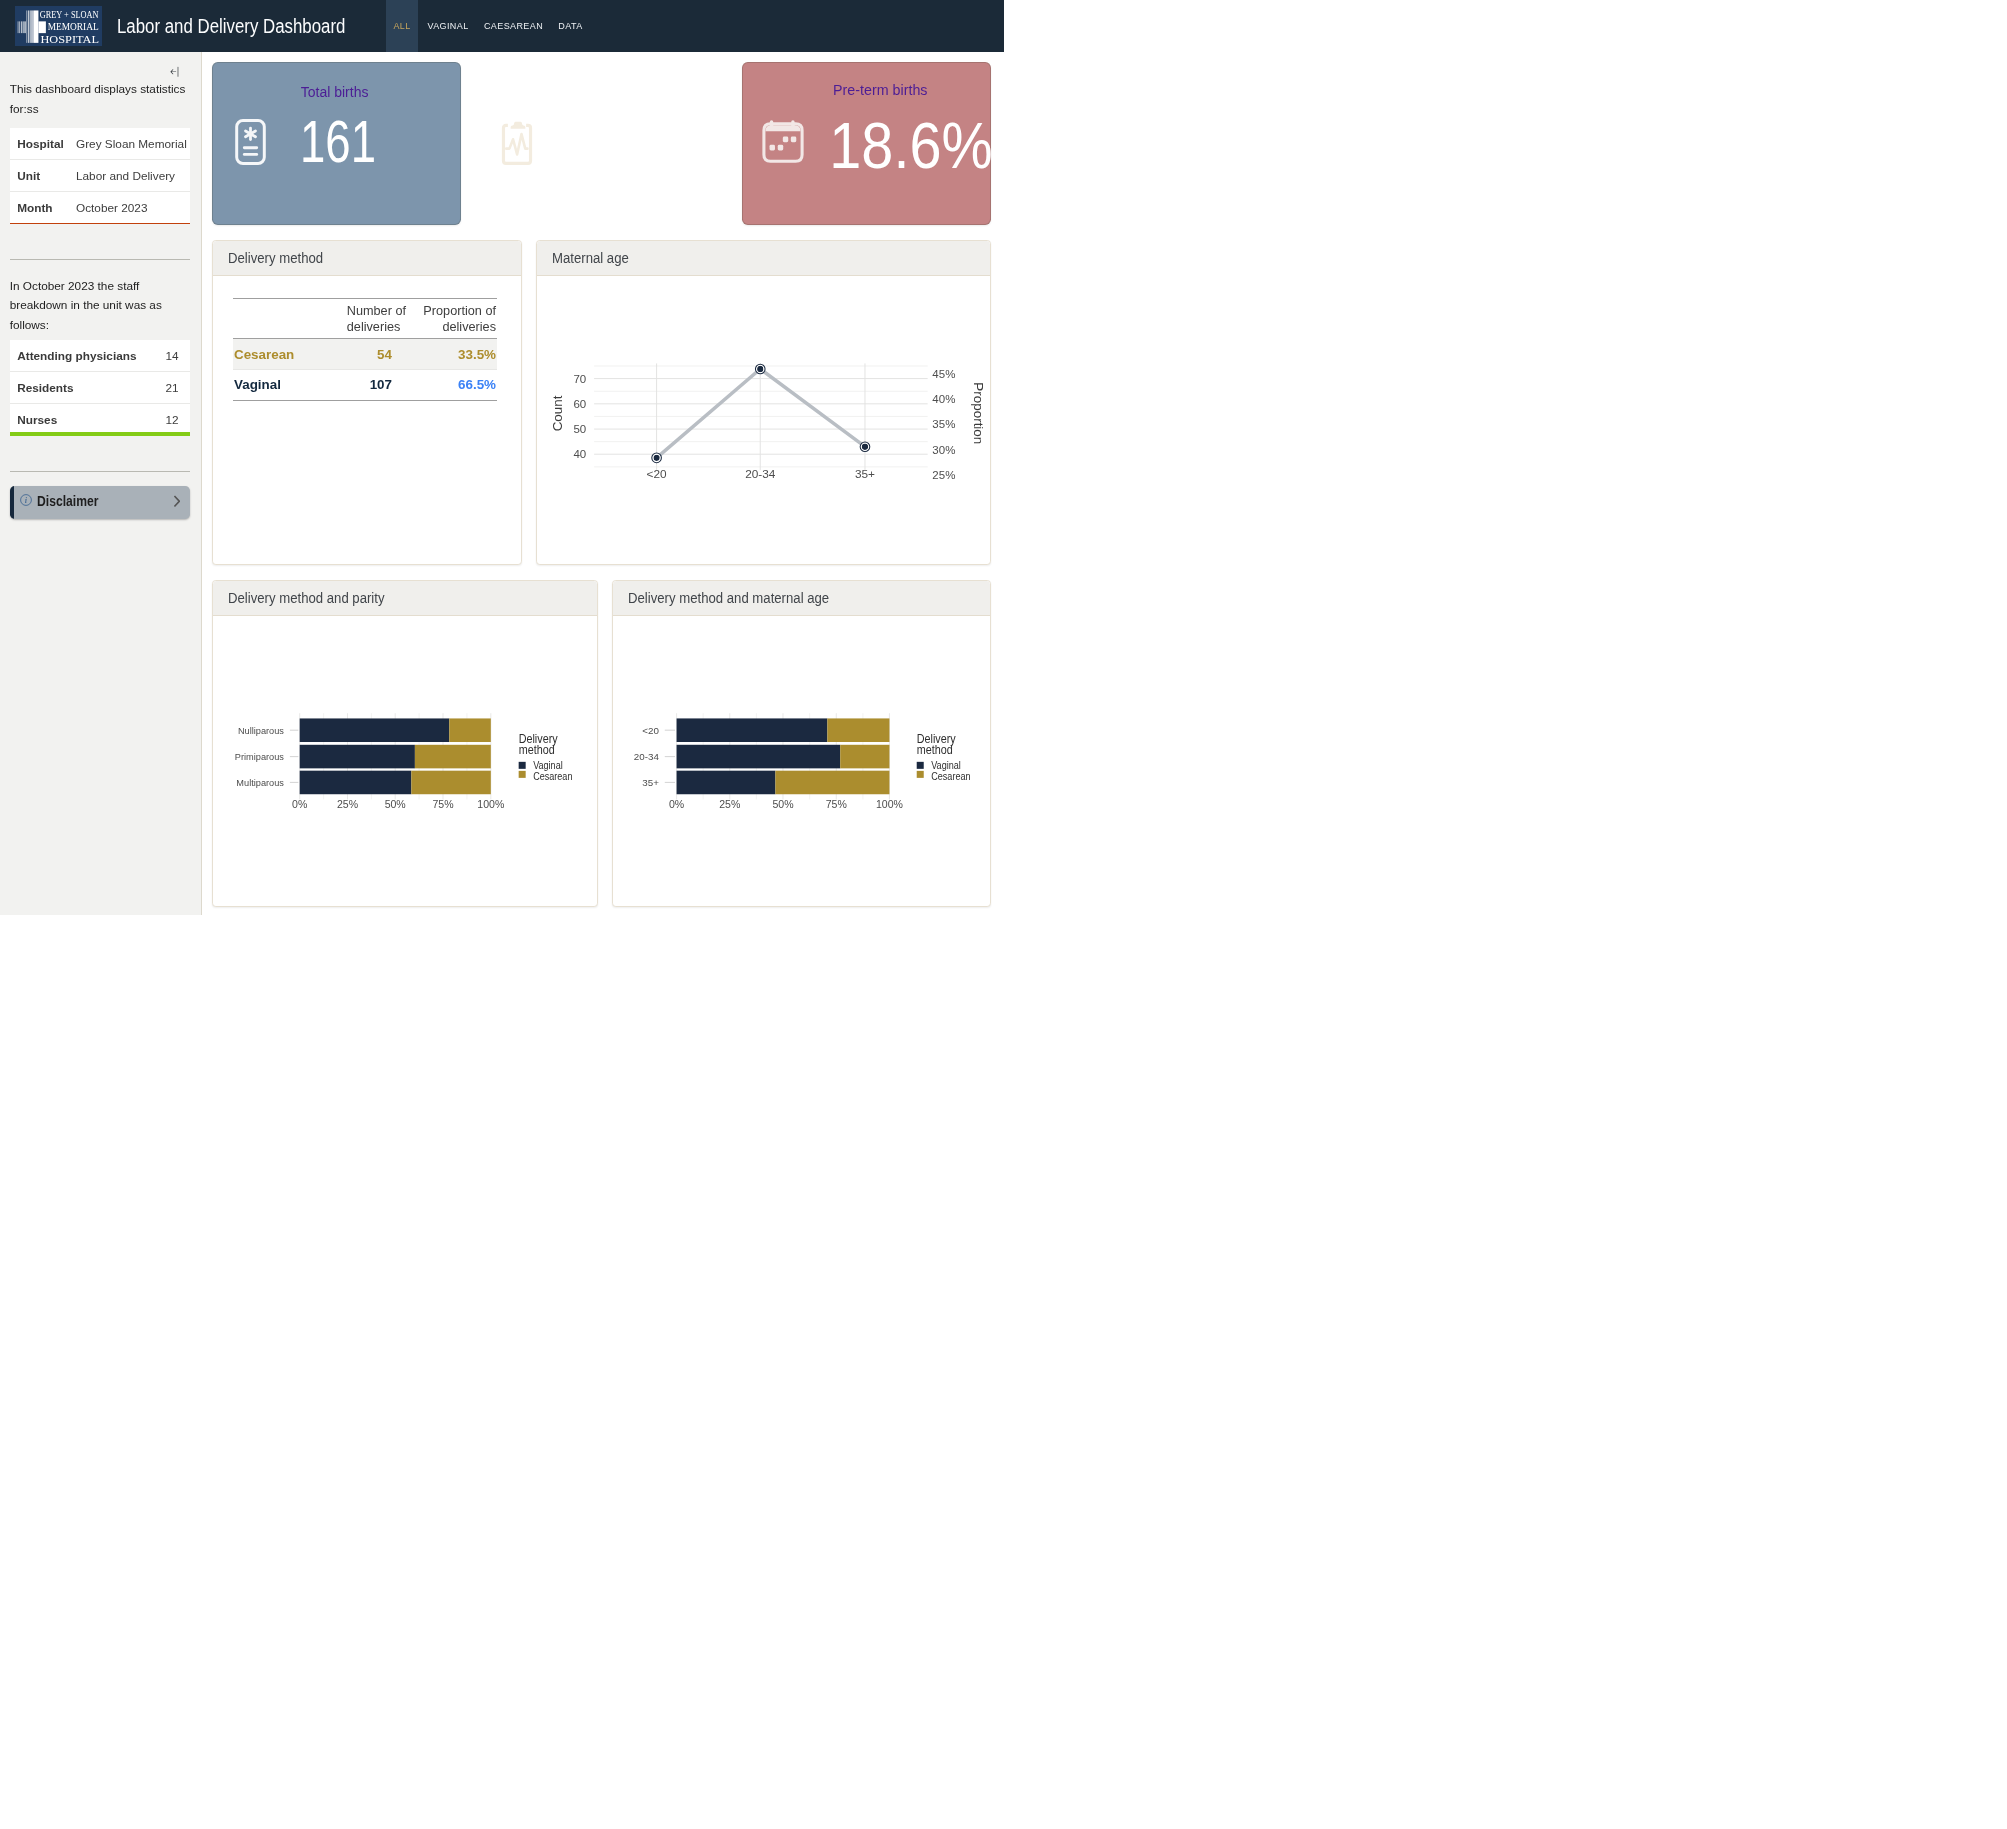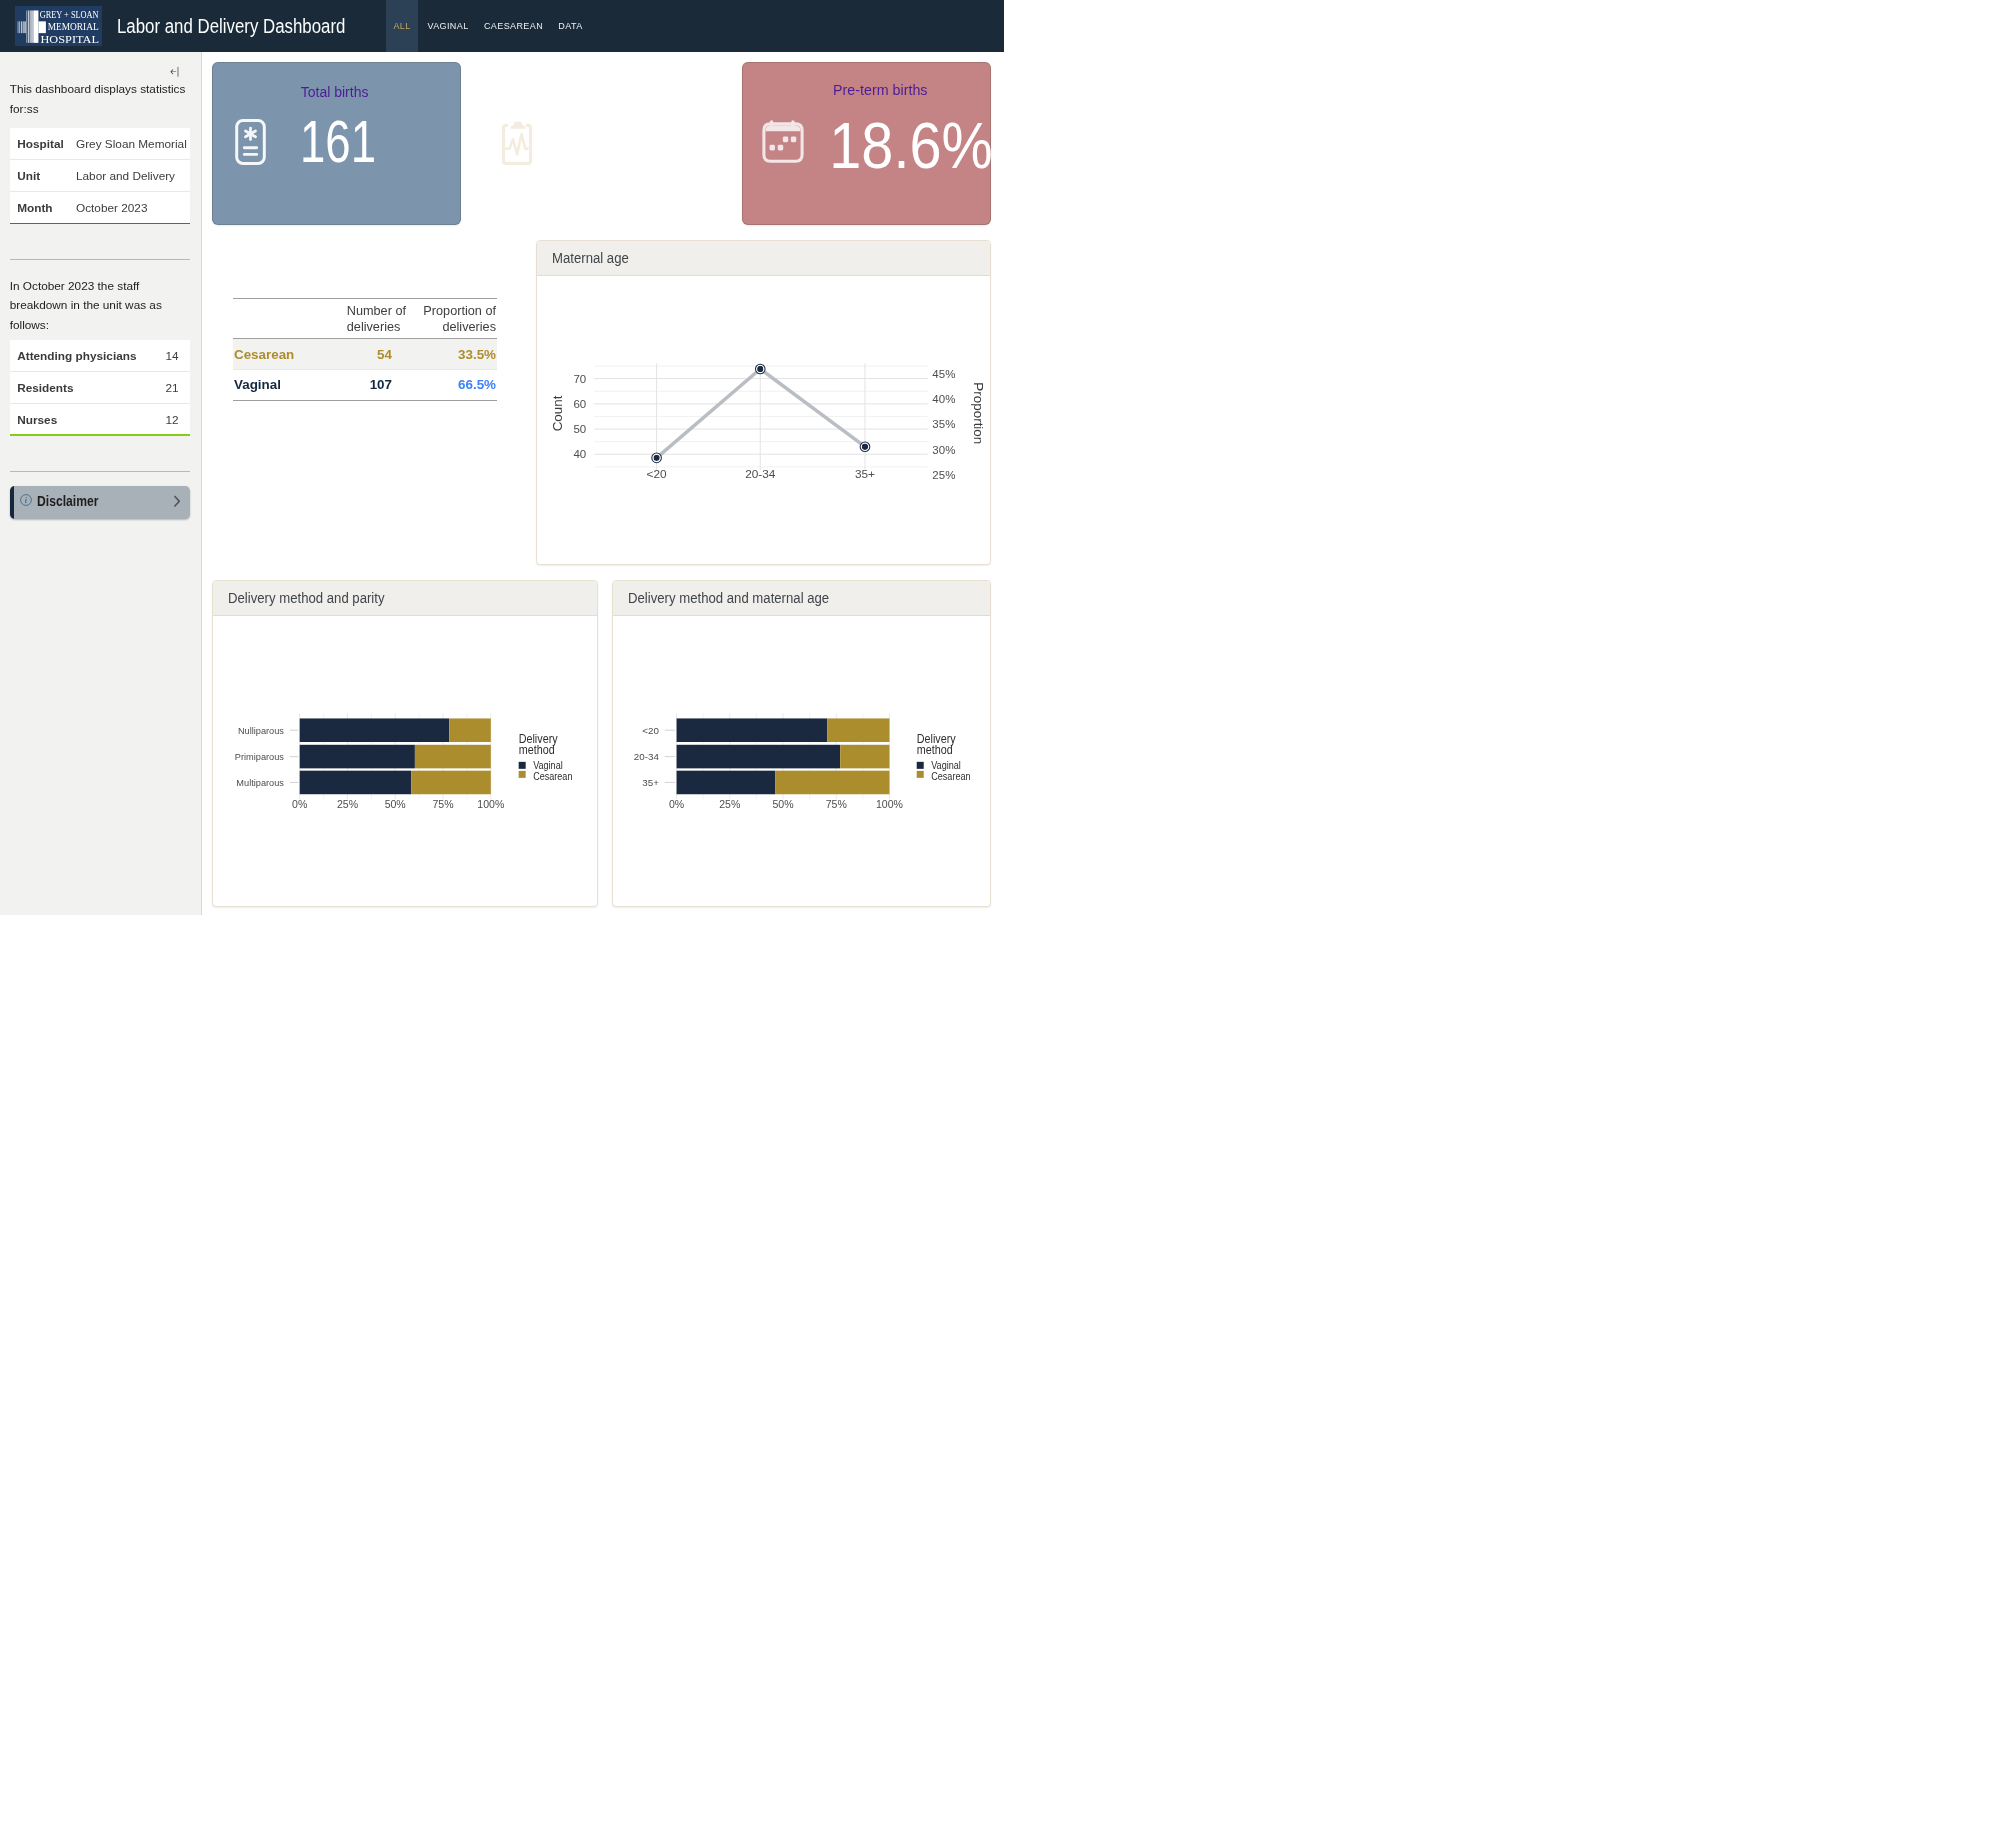--- a/index.html
+++ b/index.html
@@ -107,21 +107,21 @@
     <div class="txt" style="left:9.7px; top:266px;">follows:</div>
     <div class="sbtable" style="top:288px;">
       <div class="sbrow">
           <span class="c1">Attending physicians</span>
           <span class="c2r">14</span>
         </div>
       <div class="sbrow">
           <span class="c1">Residents</span>
           <span class="c2r">21</span>
         </div>
-      <div class="sbrow" style="border-bottom:2px solid #84cc16;text-align:center;">
+      <div class="sbrow" style="border-bottom:4px solid #84cc16;text-align:center;">
           <span class="c1">Nurses</span>
           <span class="c2r">12</span>
         </div>
     </div>
     <div class="sbhr" style="top:419px;"></div>
     <div id="disclaimer">
       <div class="bar"></div>
       <svg class="abs" style="left:10px; top:7.6px;" width="12" height="12" viewBox="0 0 16 16">
         <circle cx="8" cy="8" r="7.2" fill="none" stroke="#4c6f96" stroke-width="1.3"></circle>
         <text x="8" y="12" text-anchor="middle" font-family="Liberation Serif, serif" font-style="italic" font-weight="700" font-size="11" fill="#4c6f96">i</text>
@@ -163,20 +163,25 @@
     <path d="M 3.6 12.4 Q 3.6 6.5 9.5 6.5 L 34.5 6.5 Q 40.4 6.5 40.4 12.4 L 40.4 12.8 L 3.6 12.8 Z" fill="#f2e7e6"></path>
     <g fill="#f2e7e6">
       <rect x="21.8" y="18.2" width="5.7" height="6" rx="1.5"></rect>
       <rect x="30.2" y="18.2" width="5.7" height="6" rx="1.5"></rect>
       <rect x="7.9" y="26.9" width="5.7" height="6" rx="1.5"></rect>
       <rect x="16.5" y="26.9" width="5.7" height="6" rx="1.5"></rect>
     </g>
   </svg>
   <div class="vnum" style="left:911px; top:108px; font-size:65px; transform:translateX(-50%) scaleX(0.887);">18.6%</div>
 
+  <div class="card" style="left:212px; top:240px; width:310px; height:325px;">
+    <div class="chead">
+        <span>Delivery method</span>
+      </div>
+  </div>
   <div class="gt" style="left:0; top:0;">
     <div class="line" style="left:233px; top:298px; width:264px;"></div>
     <div class="cell" style="right:598px; top:303px; text-align:left; font-size:12.7px; line-height:16px;">Number of<br>deliveries</div>
     <div class="cell" style="right:508px; top:303px; text-align:right; font-size:12.7px; line-height:16px;">Proportion of<br>deliveries</div>
     <div class="line" style="left:233px; top:338px; width:264px;"></div>
     <div class="cell" style="left:233px; top:339px; width:264px; height:30px; background:#f2f2f0;"></div>
     <div class="cell" style="left:234px; top:347px; color:#ad8d2d; font-weight:700; font-size:13.4px;">Cesarean</div>
     <div class="cell" style="right:612px; top:347px; color:#ad8d2d; font-weight:700; font-size:13.4px;">54</div>
     <div class="cell" style="right:508px; top:347px; color:#ad8d2d; font-weight:700; font-size:13.4px;">33.5%</div>
     <div class="line thin" style="left:233px; top:369px; width:264px; border-top-color:#e7e7e5;"></div>

